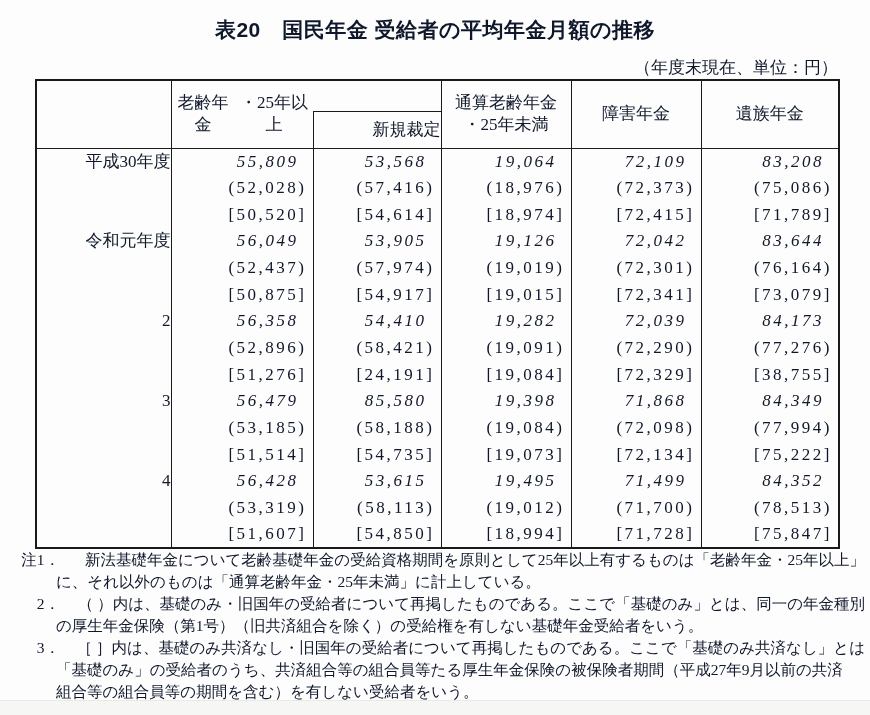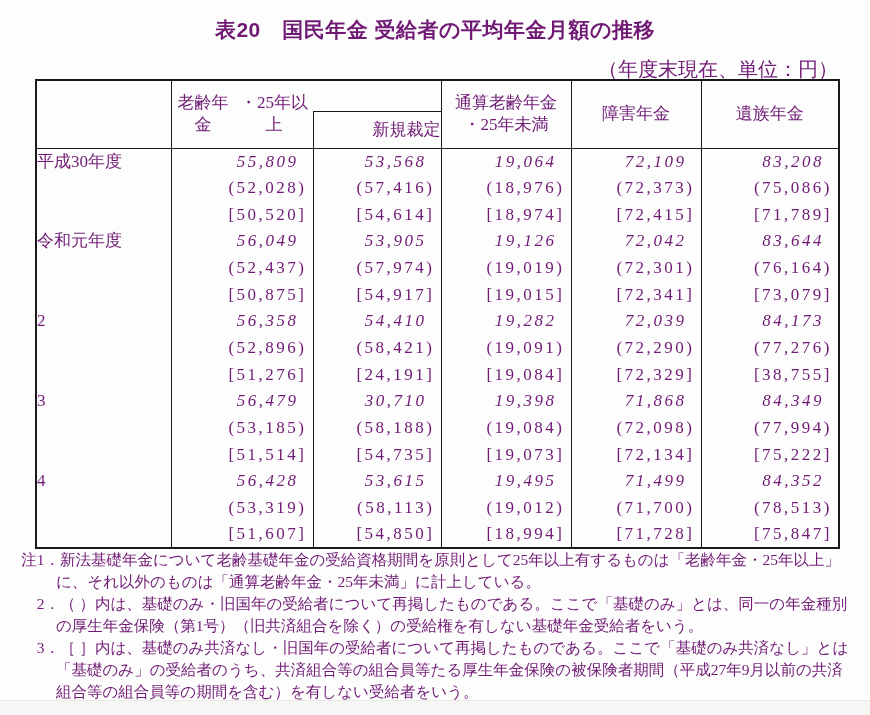--- a/index.html
+++ b/index.html
@@ -1,26 +1,26 @@
 <!DOCTYPE html>
 <html><head>
 <meta charset="utf-8">
 <style>
   html,body { margin:0; padding:0; background:#fdfdfd; }
   .page {
     position:relative; width:870px; height:715px; overflow:hidden;
-    background:#fdfdfd; color:#701a75;
+    background:#fdfdfd; color:#0f172a;
     font-family:"Liberation Serif","DejaVu Serif",serif;
   }
   .title {
     position:absolute; top:16px; left:0; width:100%;
     text-align:center; font-family:"Liberation Sans","DejaVu Sans",sans-serif;
     font-weight:bold; font-size:21px; letter-spacing:0.5px;
   }
-  .unit-note { position:absolute; top:56px; right:32px; font-size:20px; }
+  .unit-note { position:absolute; top:56px; right:32px; font-size:17px; }
 
   table.pension-table {
     position:absolute; left:35px; top:79px; width:803px;
     border-collapse:collapse; table-layout:fixed;
     border:2px solid #1a1a1a;
   }
   thead tr { height:68px; }
   th {
     border:1.5px solid #1a1a1a; font-weight:normal; font-size:17px;
     padding:0; vertical-align:middle; text-align:center; line-height:22px;
@@ -36,27 +36,27 @@
     border-left:1.5px solid #1a1a1a; border-top:1.5px solid #1a1a1a;
     display:flex; align-items:center; justify-content:flex-end;
   }
   tbody tr { height:26.66px; }
   tbody td { padding:0; font-size:17px; }
   td.num {
     border-left:1.5px solid #1a1a1a; text-align:right;
     letter-spacing:2.5px; padding-right:6px; white-space:nowrap;
   }
   tr.plain td.num { padding-right:14px;font-style:italic; }
-  td.year-cell { text-align:left; vertical-align:top; line-height:26.66px; white-space:nowrap; }
+  td.year-cell { text-align:right; vertical-align:top; line-height:26.66px; white-space:nowrap; }
 
   .notes {
     position:absolute; left:20px; top:549px; width:845px;
     font-size:15.5px; line-height:22px;
   }
-  .note-first { display:flex; }
+  .note-first { display:flex;justify-content:space-between; }
   .note-label { flex:0 0 40px; text-align:right; white-space:pre; }
   .note-text { white-space:nowrap; }
   .note-cont { margin-left:36px; white-space:nowrap; }
 
   .bottom-strip {
     position:absolute; left:0; top:700px; width:870px; height:15px;
     background:#f6f6f4; border-top:1px solid #e9e9e6;
   }
 </style>
 </head>
@@ -160,21 +160,21 @@
         <tr class="data-row bracket">
           <td class="num">[51,276]</td>
           <td class="num">[24,191]</td>
           <td class="num">[19,084]</td>
           <td class="num">[72,329]</td>
           <td class="num">[38,755]</td>
         </tr>
         <tr class="data-row plain">
           <td class="year-cell" rowspan="3">3</td>
           <td class="num">56,479</td>
-          <td class="num">30,710</td>
+          <td class="num">85,580</td>
           <td class="num">19,398</td>
           <td class="num">71,868</td>
           <td class="num">84,349</td>
         </tr>
         <tr class="data-row paren">
           <td class="num">(53,185)</td>
           <td class="num">(58,188)</td>
           <td class="num">(19,084)</td>
           <td class="num">(72,098)</td>
           <td class="num">(77,994)</td>

